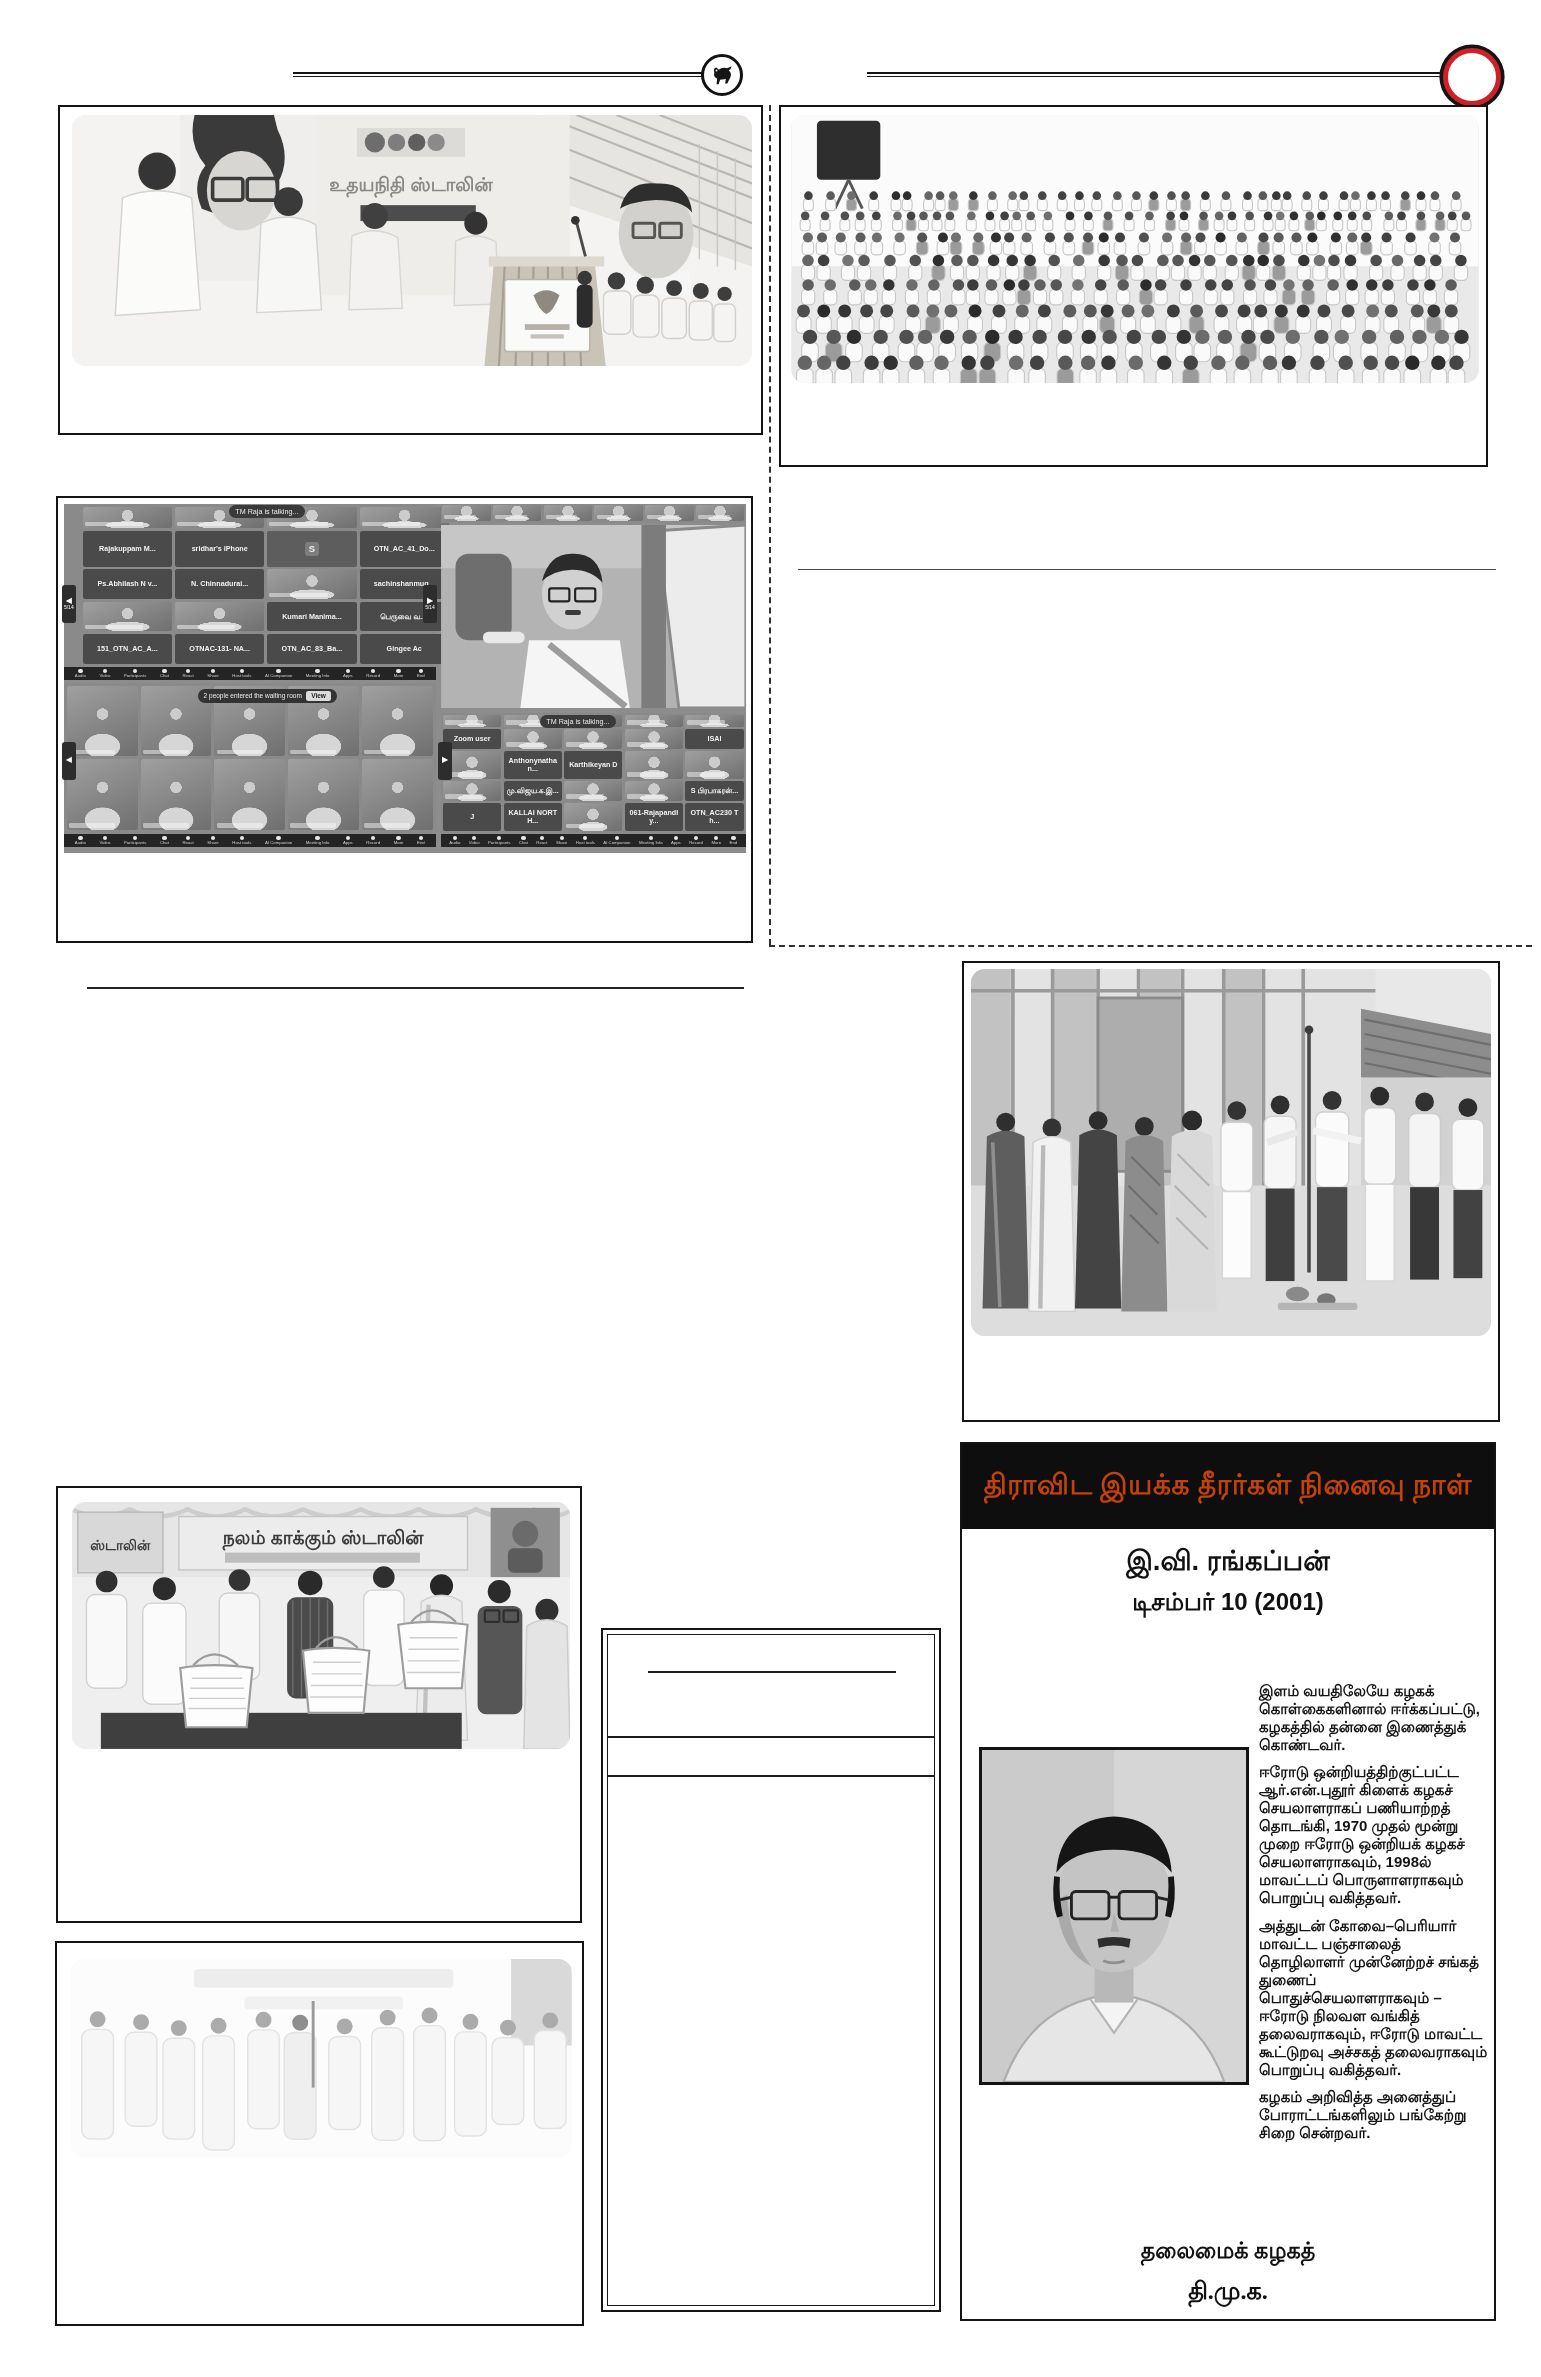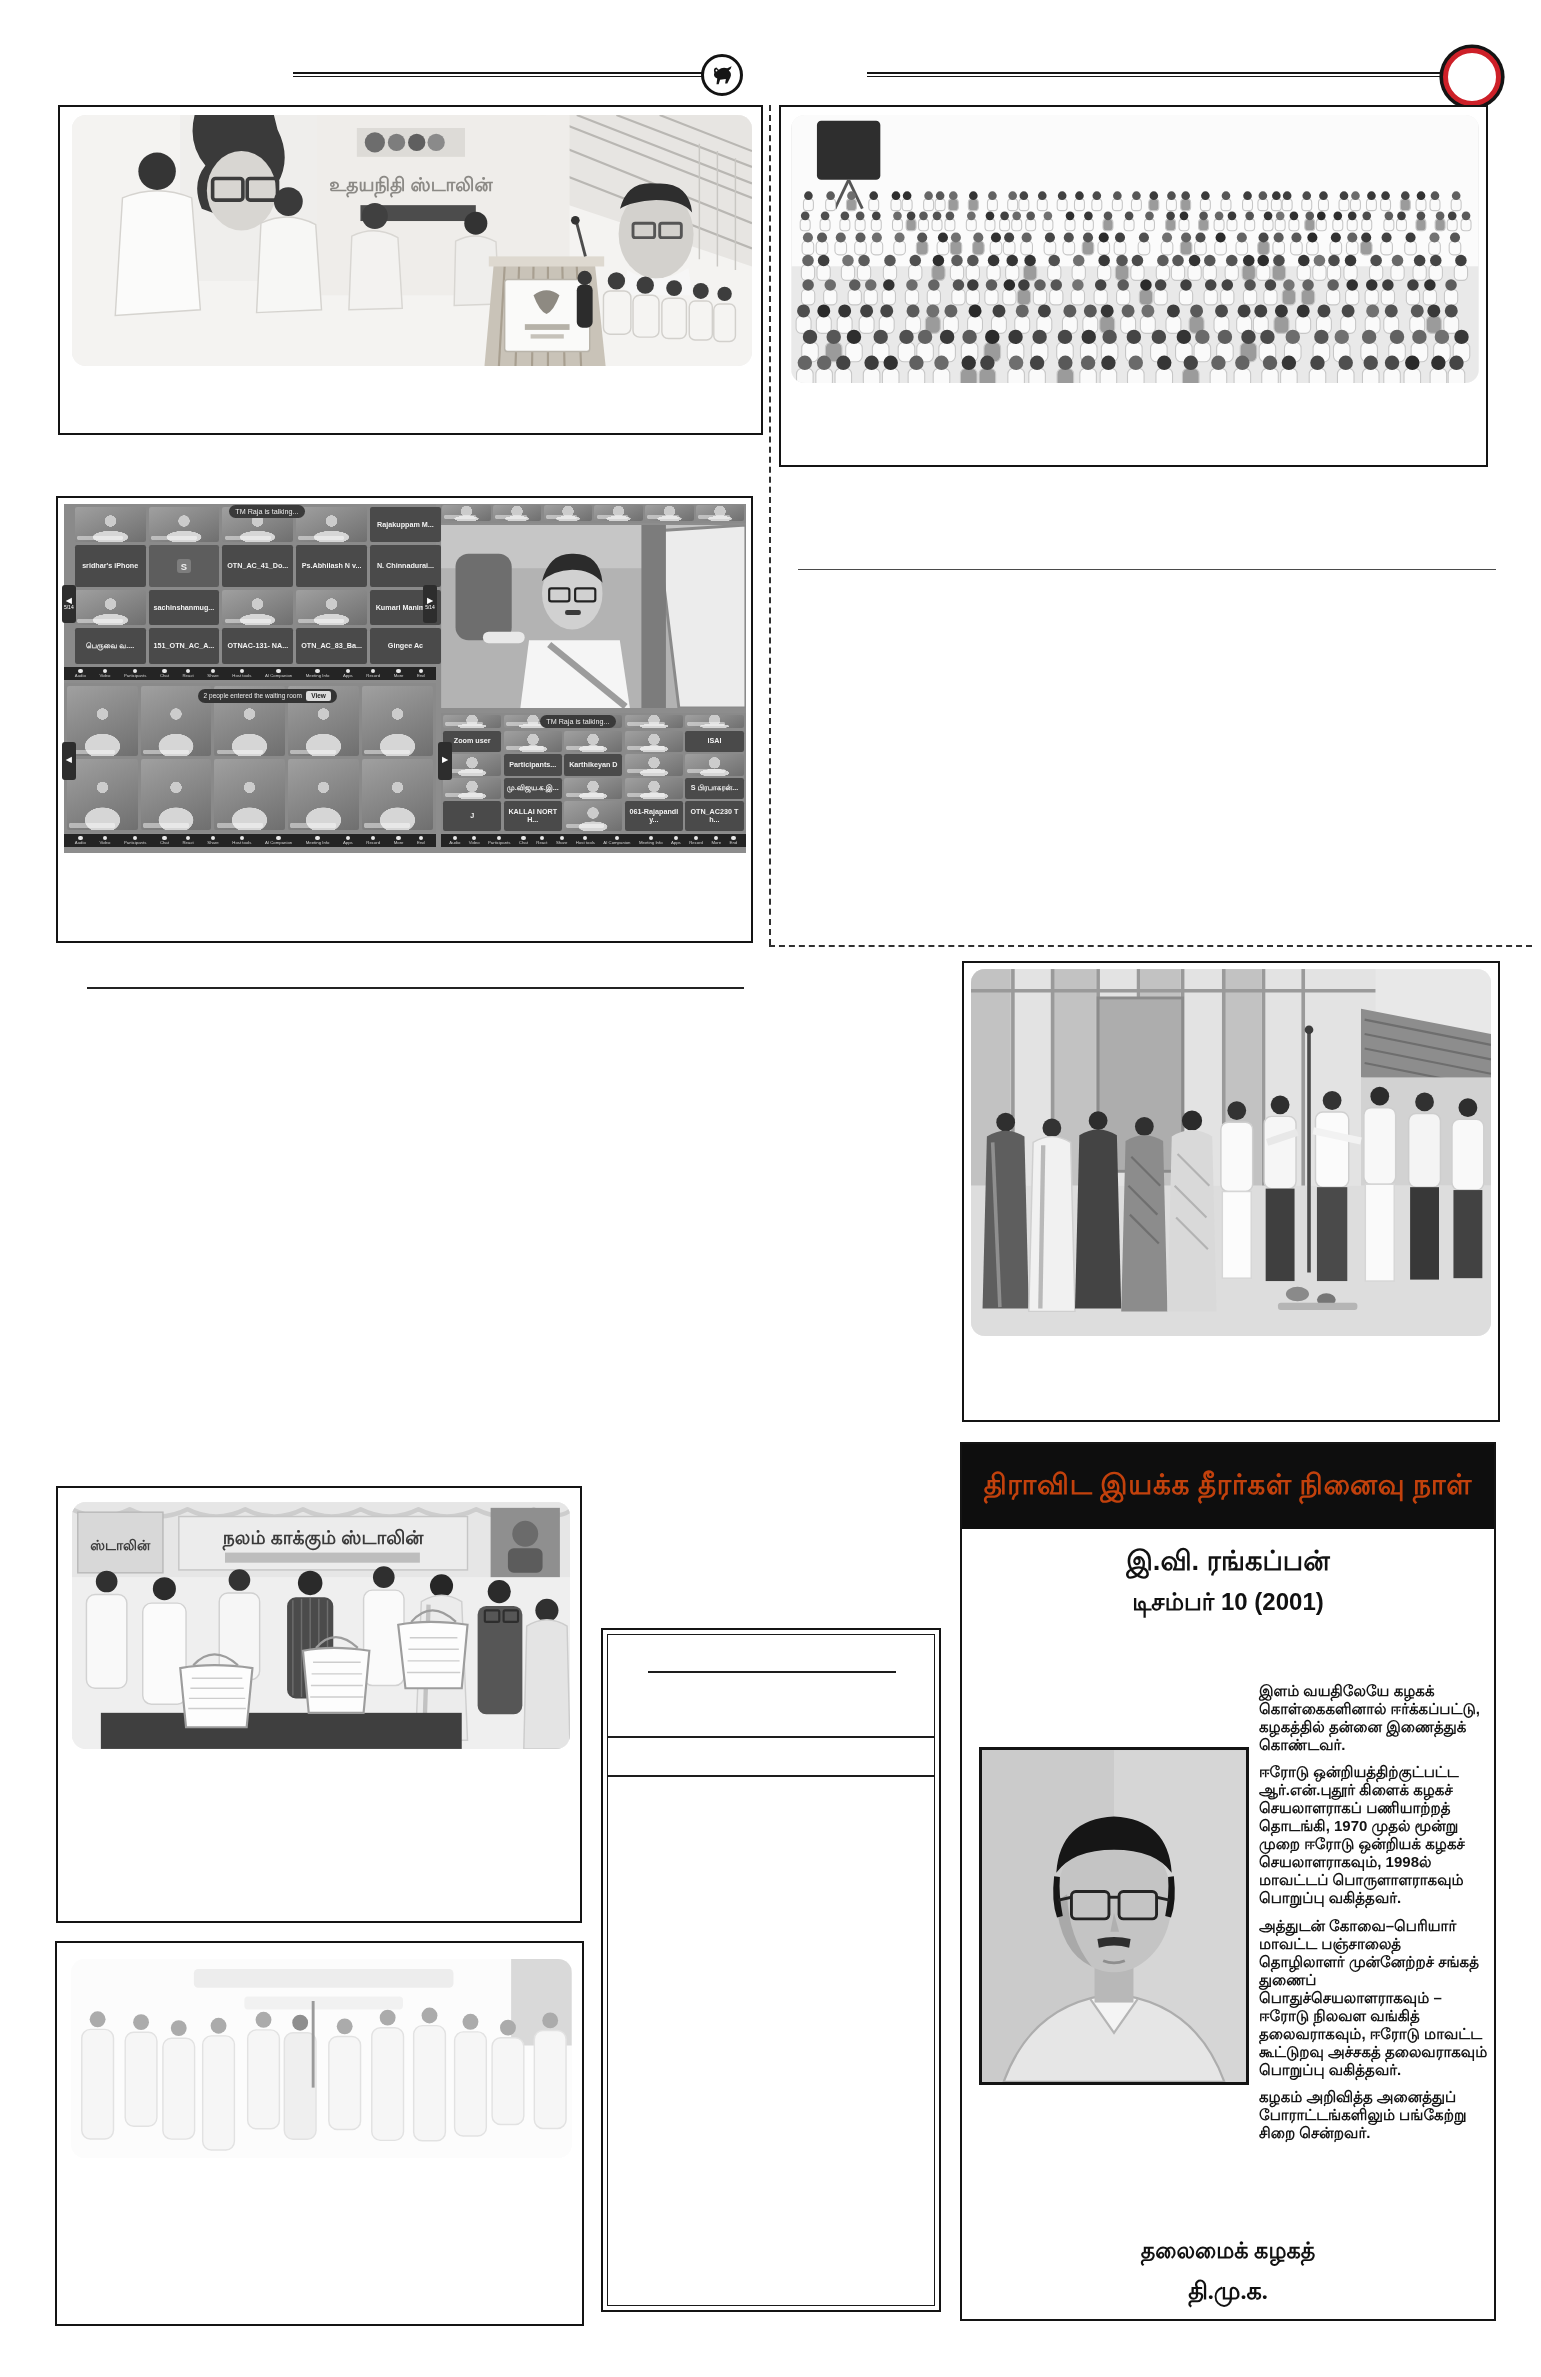--- a/index.html
+++ b/index.html
@@ -735,21 +735,21 @@
   </div>
 
   <div class="abs dash-v" style="left:769px;top:105px;height:840px;"></div>
   <div class="abs dash-h" style="left:769px;top:945px;width:763px;"></div>
   <div class="abs thin-rule" style="left:798px;top:569px;width:698px;"></div>
 
   <div class="pbox" style="left:56px;top:496px;width:693px;height:443px;">
     <div class="mon-gray" style="left:5.8px;top:5.8px;width:682px;height:349px;">
 
       <div class="zwin" style="left:0;top:0;width:372px;height:163px;">
-        <div class="zgrid" style="left:8px;top:0;width:372px;height:163px;grid-template-columns:repeat(5,1fr);">
+        <div class="zgrid" style="left:16px;top:0;width:372px;height:163px;grid-template-columns:repeat(4,1fr);">
             <div class="tile tile--v">
               <div class="pill"></div>
             </div>
             <div class="tile tile--v">
               <div class="pill"></div>
             </div>
             <div class="tile tile--v">
               <div class="pill"></div>
             </div>
             <div class="tile tile--v">
@@ -1019,21 +1019,21 @@
             <div class="tile tile--v">
               <div class="pill"></div>
             </div>
             <div class="tile tile--n">
               <span class="tlabel">ISAI</span>
             </div>
             <div class="tile tile--v">
               <div class="pill"></div>
             </div>
             <div class="tile tile--n">
-              <span class="tlabel">Participants...</span>
+              <span class="tlabel">Anthonynathan...</span>
             </div>
             <div class="tile tile--n">
               <span class="tlabel">Karthikeyan D</span>
             </div>
             <div class="tile tile--v">
               <div class="pill"></div>
             </div>
             <div class="tile tile--v">
               <div class="pill"></div>
             </div>

